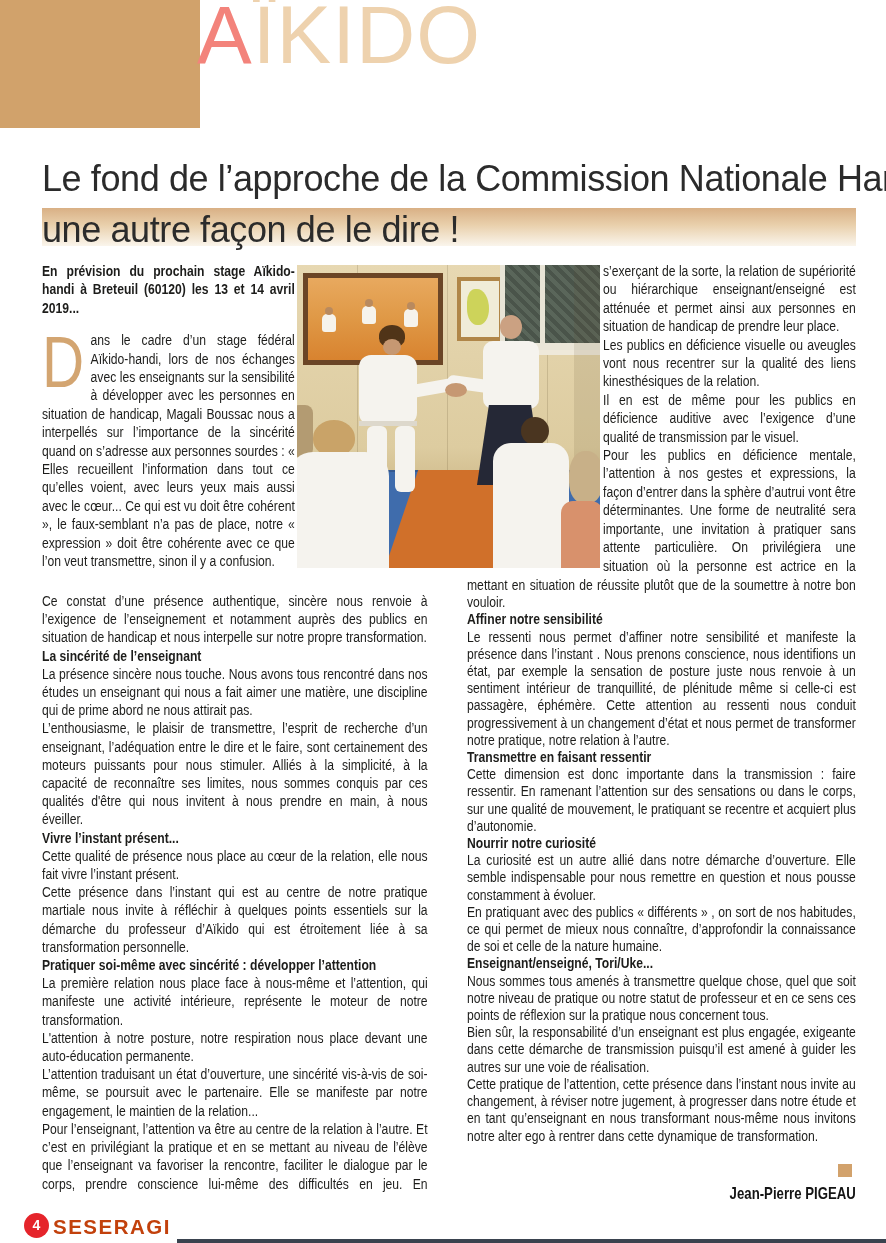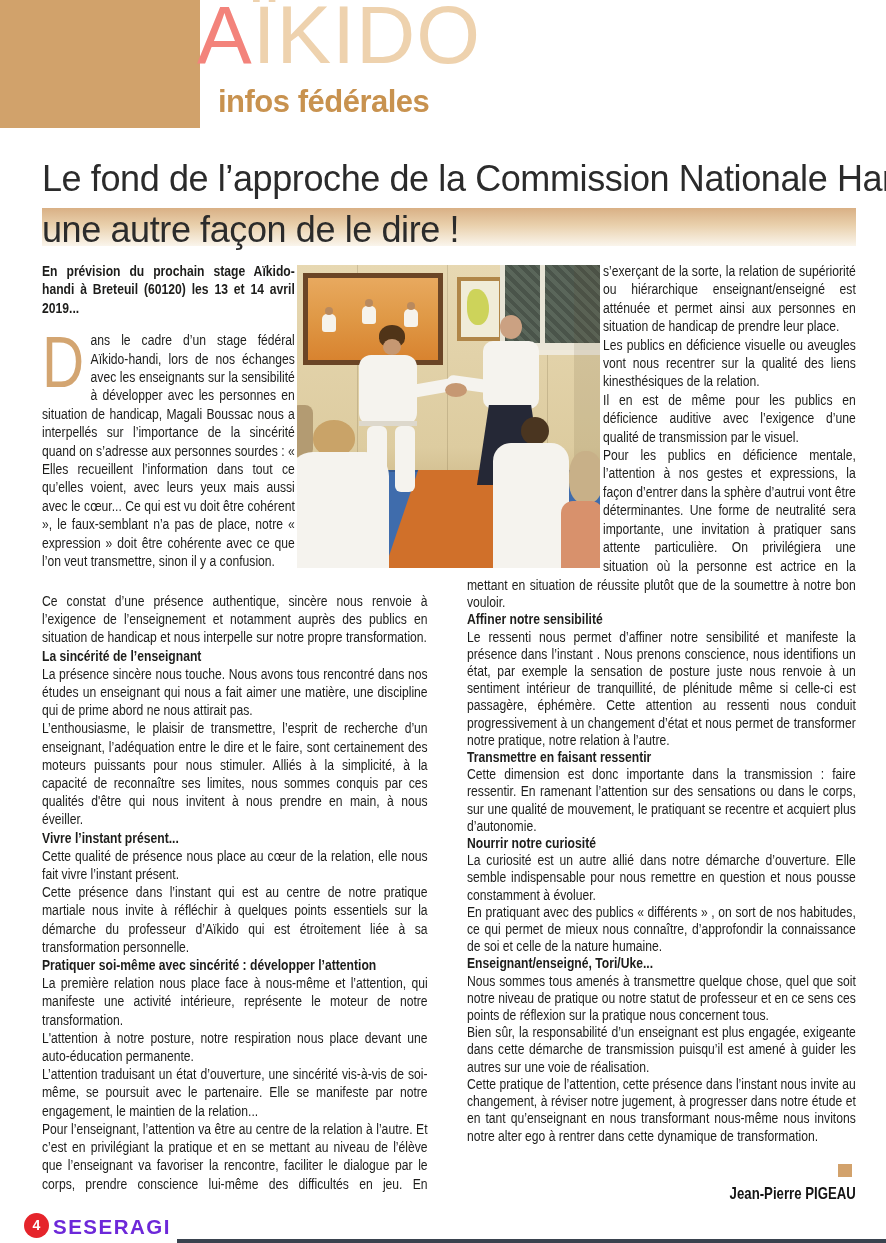--- a/index.html
+++ b/index.html
@@ -73,33 +73,32 @@
   .fg-kneel-head{left:224px;top:152px;width:28px;height:28px;background:#4a3520;border-radius:50%;}
   .fg-kneel-body{left:196px;top:178px;width:76px;height:125px;border-radius:18px 18px 0 0;}
   .fg-edge-left{left:-6px;top:140px;width:22px;height:52px;background:#b39b72;border-radius:8px;}
   .fg-woman-hair{left:272px;top:186px;width:34px;height:52px;background:#c8b088;border-radius:45% 45% 40% 40%;}
   .fg-woman-top{left:264px;top:236px;width:42px;height:67px;background:#d8916c;border-radius:12px 12px 0 0;}
   .shade{right:0;top:0;width:26px;height:205px;background:rgba(90,70,40,.12);}
 
   
   .pgnum{position:absolute;left:24px;top:1213px;width:25px;height:25px;border-radius:50%;background:#e5242b;
          color:#fff;font-weight:bold;font-size:14px;text-align:center;line-height:25px;}
-  .brand{position:absolute;left:53px;top:1215px;font-size:20.5px;font-weight:bold;letter-spacing:1.5px;color:#6d28d9;}
+  .brand{position:absolute;left:53px;top:1215px;font-size:20.5px;font-weight:bold;letter-spacing:1.5px;color:#c2410c;}
   .bottom-bar{position:absolute;left:177px;top:1239px;width:709px;height:4px;background:#3a434f;}
 </style>
 </head>
 <body>
 
 <div class="page">
 
   <div class="tan-block"></div>
   <div class="logo">
     <span class="la">A</span><span class="lr">ÏKIDO</span>
   </div>
-  <div class="subtitle">infos fédérales</div>
 
   <div class="t1">Le fond de l’approche de la Commission Nationale Handicap :</div>
   <div class="band"></div>
   <div class="t2">une autre façon de le dire !</div>
 
   <div class="col colA">
     <p class="intro">En prévision du prochain stage Aïkido-handi à Breteuil (60120) les 13 et 14 avril 2019...</p>
     <p><span class="dc">D</span><span>ans le cadre d’un stage fédéral Aïkido-handi, lors de nos échanges avec les enseignants sur la sensibilité à développer avec les personnes en situation de handicap, Magali Boussac nous a interpellés sur l’importance de la sincérité quand on s’adresse aux personnes sourdes : « Elles recueillent l’information dans tout ce qu’elles voient, avec leurs yeux mais aussi avec le cœur... Ce qui est vu doit être cohérent », le faux-semblant n’a pas de place, notre « expression » doit être cohérente avec ce que l’on veut transmettre, sinon il y a confusion.</span></p>
   </div>
 

